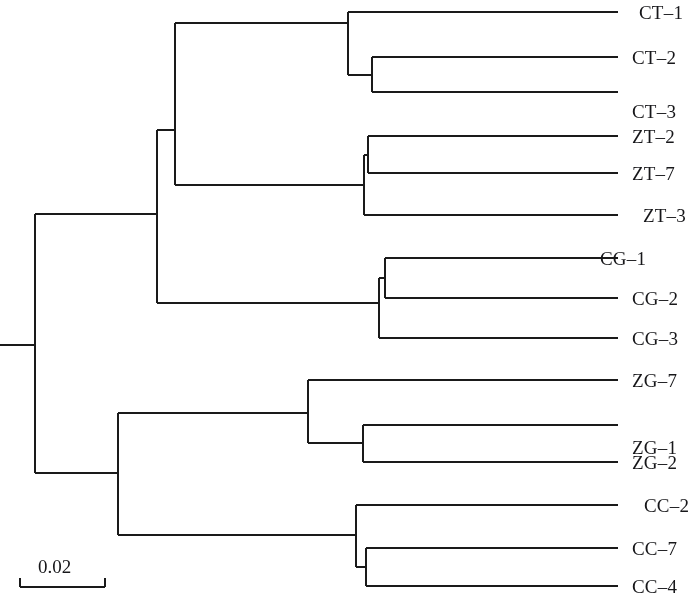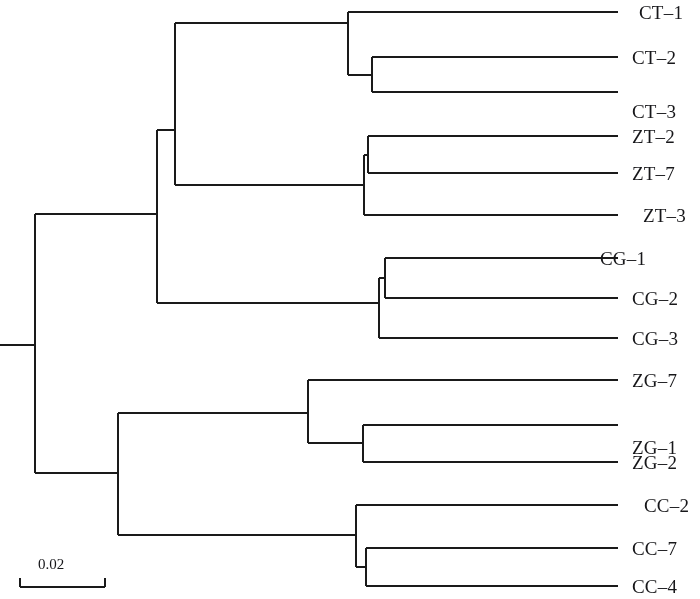--- a/index.html
+++ b/index.html
@@ -34,21 +34,21 @@
     font-size: 19px;
     color: #17171a;
     letter-spacing: 0.2px;
     white-space: nowrap;
     transform: translateY(-50%);
     line-height: 1;
   }
   .scale-caption {
     position: absolute;
     font-family: "Liberation Serif", "DejaVu Serif", serif;
-    font-size: 15px;
+    font-size: 19px;
     color: #17171a;
     white-space: nowrap;
     line-height: 1;
   }
 </style>
 </head>
 <body>
 
 <div id="tree-figure">
 

